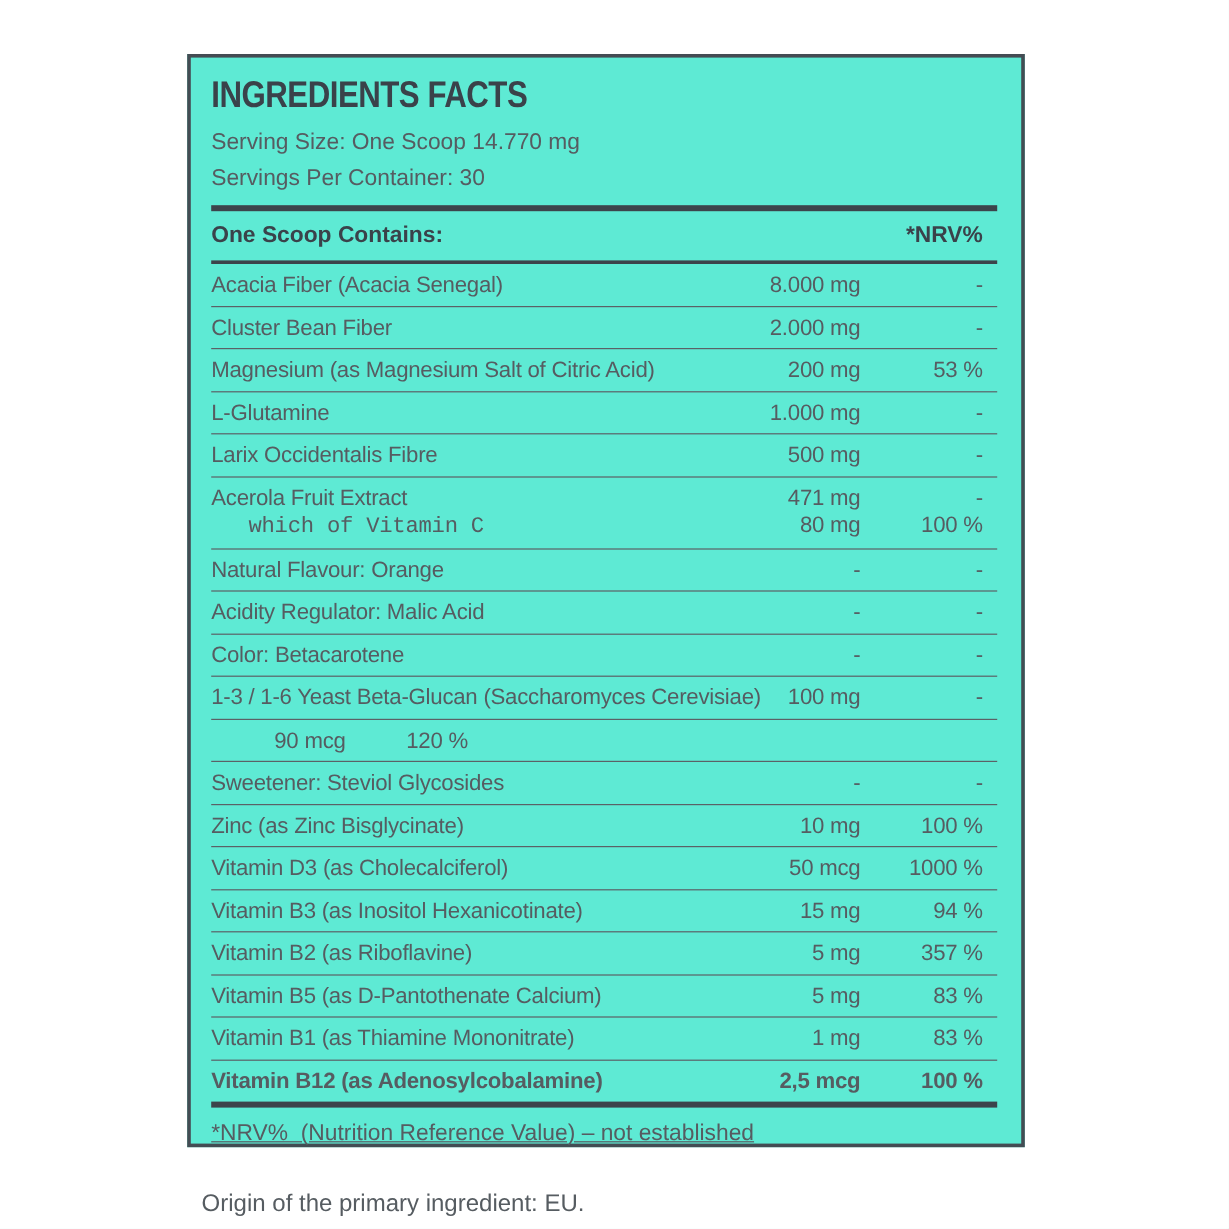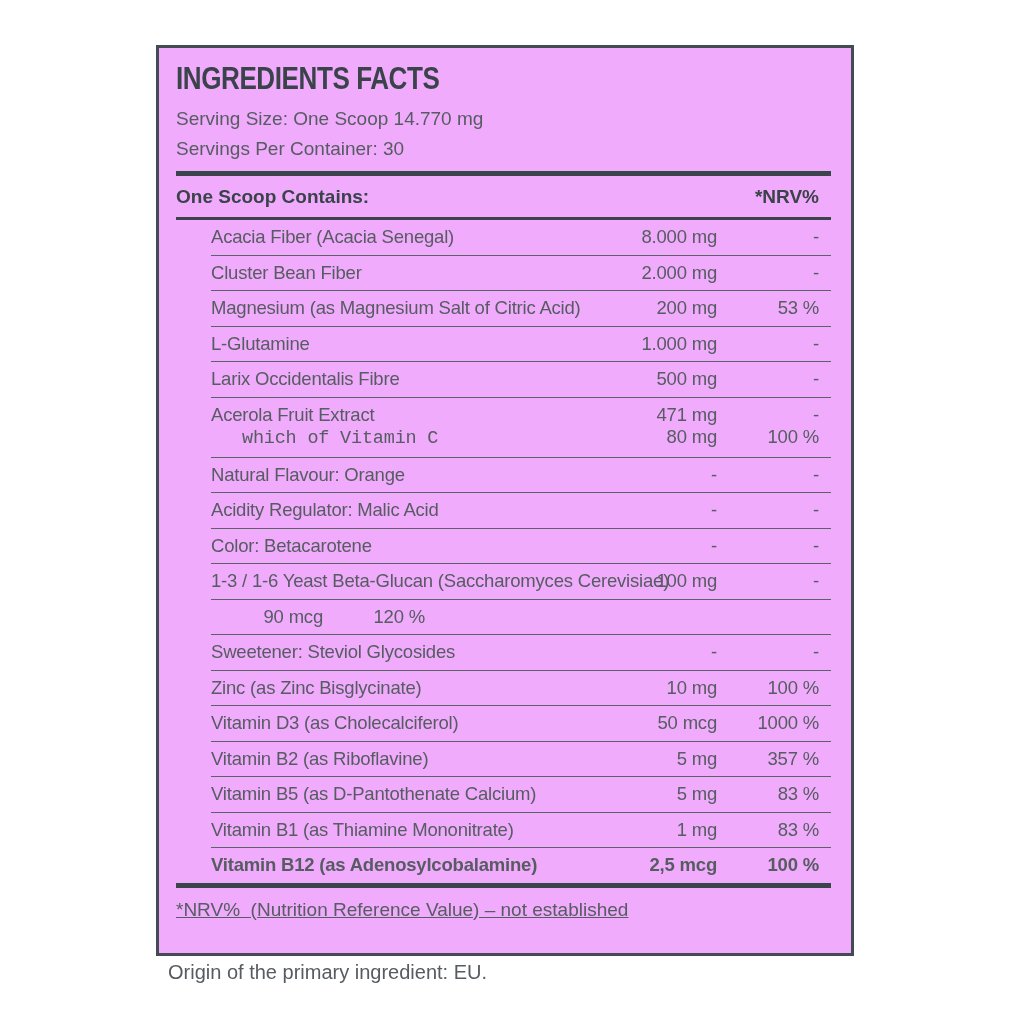--- a/index.html
+++ b/index.html
@@ -16,21 +16,21 @@
 
   .label-box {
     position: absolute;
     left: 156px;
     top: 45px;
     width: 698px;
     height: 911px;
     box-sizing: border-box;
     border: 3px solid #444c53;
     padding: 10px 20px 0 17px;
-    background: #f0abfc;
+    background: #5eead4;
   }
 
   .title {
     font-size: 31px;
     font-weight: bold;
     color: #3a424a;
     letter-spacing: -0.5px;
     transform: scaleX(0.84);
     transform-origin: left center;
     white-space: nowrap;
@@ -59,21 +59,20 @@
     padding: 10px 0 9px 0;
     border-bottom: 3px solid #3c444b;
   }
   .header-right { padding-right: 12px; margin-left: 36px; }
 
   .rows { }
 
   .row {
     border-bottom: 1.5px solid #5b6166;
     padding: 6px 0;
-    margin-left: 35px;
   }
   .row:last-child { border-bottom: none; font-weight: bold; }
 
   .row-line {
     display: flex;
     align-items: baseline;
     font-size: 18.5px;
     line-height: 22.5px;
     color: #565c61;
     letter-spacing: -0.2px;
@@ -106,21 +105,21 @@
     font-size: 19px;
     color: #565c61;
     padding: 11px 0;
     white-space: pre;
     text-decoration: underline;
   }
 
   .origin {
     position: absolute;
     left: 168px;
-    top: 961px;
+    top: 992px;
     font-size: 20px;
     color: #565c61;
   }
 </style>
 </head>
 <body>
 
 <div class="label-box">
   <div class="title">INGREDIENTS FACTS</div>
   <div class="sub">Serving Size: One Scoop 14.770 mg</div>
@@ -228,20 +227,27 @@
       </div>
       <div class="row">
         <div class="row-line">
           <span class="col-name">Vitamin D3 (as Cholecalciferol)</span>
           <span class="col-amount">50 mcg</span>
           <span class="col-nrv">1000 %</span>
         </div>
       </div>
       <div class="row">
         <div class="row-line">
+          <span class="col-name">Vitamin B3 (as Inositol Hexanicotinate)</span>
+          <span class="col-amount">15 mg</span>
+          <span class="col-nrv">94 %</span>
+        </div>
+      </div>
+      <div class="row">
+        <div class="row-line">
           <span class="col-name">Vitamin B2 (as Riboflavine)</span>
           <span class="col-amount">5 mg</span>
           <span class="col-nrv">357 %</span>
         </div>
       </div>
       <div class="row">
         <div class="row-line">
           <span class="col-name">Vitamin B5 (as D-Pantothenate Calcium)</span>
           <span class="col-amount">5 mg</span>
           <span class="col-nrv">83 %</span>

